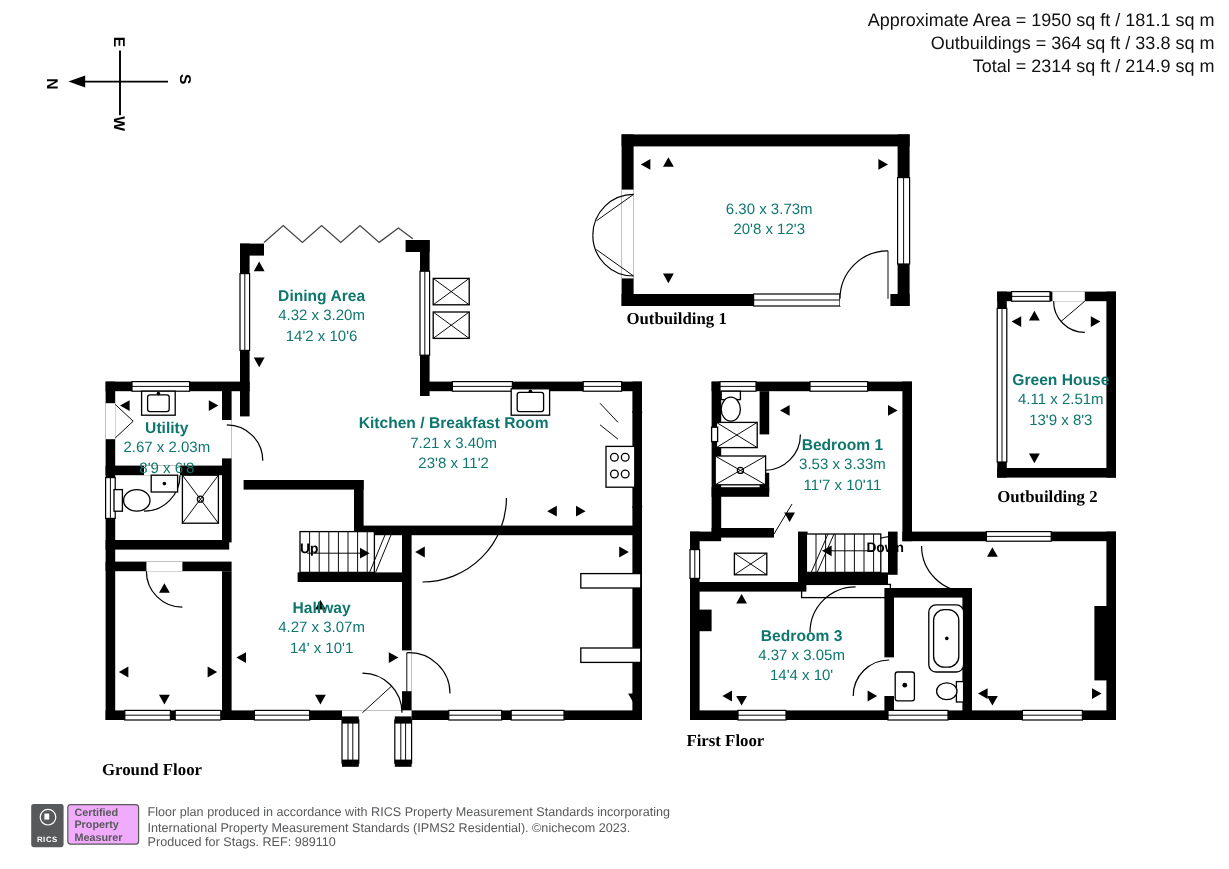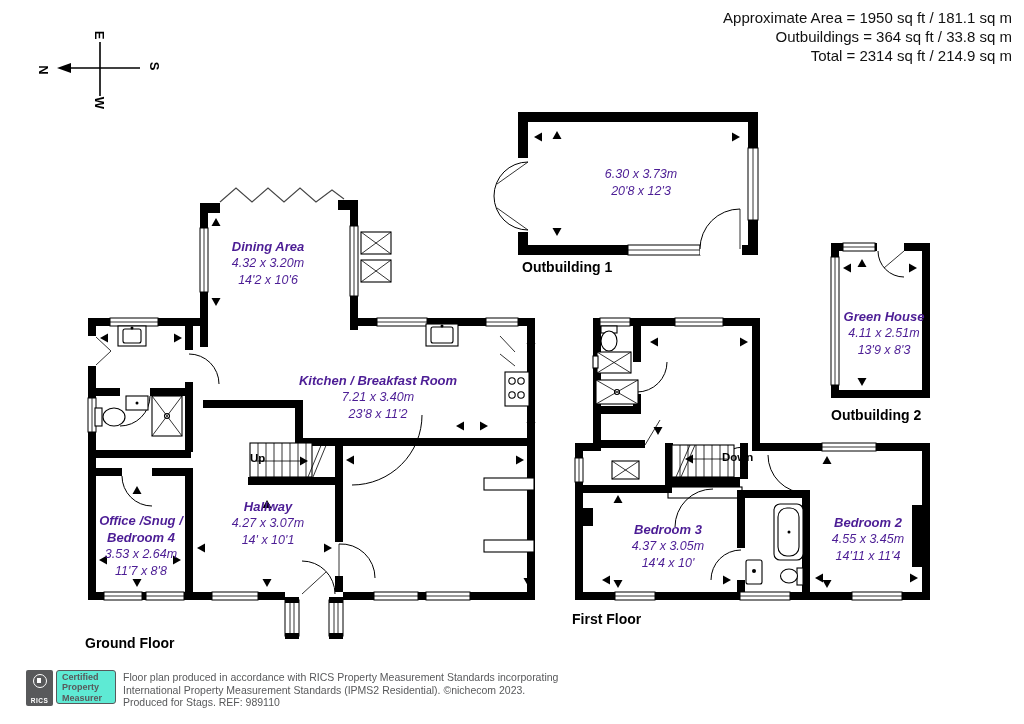--- a/index.html
+++ b/index.html
@@ -11,31 +11,31 @@
   .wline{stroke:#000;stroke-width:0.8;}
   .thin{fill:#fff;stroke:#000;stroke-width:1.1;}
   .nofill{fill:none;stroke:#000;stroke-width:1.1;}
   .arc{fill:none;stroke:#000;stroke-width:1;}
   .arr{fill:#000;stroke:none;}
   .fix{fill:#fff;stroke:#000;stroke-width:1.1;}
   .zig{fill:none;stroke:#444;stroke-width:1.1;}
   .hdr{position:absolute;right:12px;top:8px;text-align:right;line-height:19px;font-size:15px;color:#111;}
   .hdr .note{font-size:11.5px;margin-top:2px;color:#222;}
   .rlabel{position:absolute;transform:translateX(-50%);text-align:center;white-space:nowrap;
-          font-size:12.5px;line-height:17px;color:#4c1d95;font-style:italic;}
+          font-size:12.5px;line-height:17px;color:#0f766e;}
   .rlabel .rname{font-weight:bold;font-size:13px;}
-  .biglabel{position:absolute;font-weight:bold;font-size:14px;white-space:nowrap;}
+  .biglabel{position:absolute;font-weight:bold;font-size:14px;white-space:nowrap;font-family:Liberation Serif, serif;}
   .stair-label{position:absolute;font-weight:bold;font-size:11.5px;white-space:nowrap;}
   .footer-disc{position:absolute;left:123px;top:671px;font-size:10.5px;line-height:12.5px;color:#58595b;}
   .badge-dark{position:absolute;left:26px;top:670px;width:27px;height:36px;background:#58595b;border-radius:2px;}
   .badge-dark .ric{position:absolute;left:0;right:0;bottom:2px;text-align:center;color:#fff;
                    font-size:6.5px;font-weight:bold;letter-spacing:0.5px;}
   .badge-dark .ring{position:absolute;left:7px;top:4px;width:12px;height:12px;border:1.3px solid #fff;border-radius:50%;}
   .badge-dark .ring:after{content:"";position:absolute;left:3px;top:3px;width:4px;height:5px;background:#fff;}
-  .badge-white{position:absolute;left:56px;top:670px;width:60px;height:34px;background:#5eead4;
+  .badge-white{position:absolute;left:56px;top:670px;width:60px;height:34px;background:#f0abfc;
                border:1.5px solid #58595b;border-radius:3px;padding:1px 0 0 5px;box-sizing:border-box;}
   .badge-white div{font-size:9px;font-weight:bold;color:#58595b;line-height:10.3px;}
   .compass-letter{font-size:13px;font-weight:bold;}
 </style>
 </head>
 <body>
 
 <div id="page">
 
 <svg width="1024" height="724" viewBox="0 0 1024 724">
@@ -355,53 +355,52 @@
     <div>13'9 x 8'3</div>
   </div>
   <div class="biglabel" style="left:831px;top:407px;">Outbuilding 2</div>
 
   <div class="rlabel" style="left:268px;top:238px;">
     <div class="rname">Dining Area</div>
     <div>4.32 x 3.20m</div>
     <div>14'2 x 10'6</div>
   </div>
 
-
-  <div class="rlabel" style="left:378px;top:372px;">
+  <div class="rlabel" style="left:139px;top:348px;">
+    <div class="rname">Utility</div>
+    <div>2.67 x 2.03m</div>
+    <div>8'9 x 6'8</div>
+  </div>
+
+  <div class="rlabel" style="left:378px;top:344px;">
     <div class="rname">Kitchen / Breakfast Room</div>
     <div>7.21 x 3.40m</div>
     <div>23'8 x 11'2</div>
   </div>
 
-  <div class="rlabel" style="left:141px;top:512px;">
-    <div class="rname">Office /Snug /</div>
-    <div class="rname">Bedroom 4</div>
-    <div>3.53 x 2.64m</div>
-    <div>11'7 x 8'8</div>
-  </div>
 
   <div class="rlabel" style="left:268px;top:498px;">
     <div class="rname">Hallway</div>
     <div>4.27 x 3.07m</div>
     <div>14' x 10'1</div>
   </div>
 
 
+  <div class="rlabel" style="left:702px;top:362px;">
+    <div class="rname">Bedroom 1</div>
+    <div>3.53 x 3.33m</div>
+    <div>11'7 x 10'11</div>
+  </div>
 
   <div class="rlabel" style="left:668px;top:521px;">
     <div class="rname">Bedroom 3</div>
     <div>4.37 x 3.05m</div>
     <div>14'4 x 10'</div>
   </div>
 
-  <div class="rlabel" style="left:868px;top:514px;">
-    <div class="rname">Bedroom 2</div>
-    <div>4.55 x 3.45m</div>
-    <div>14'11 x 11'4</div>
-  </div>
 
   <div class="stair-label" style="left:234px;top:452px;padding-left:16px;">Up</div>
   <div class="stair-label" style="left:722px;top:451px;">Down</div>
 
   <div class="biglabel" style="left:85px;top:611px;margin-top:24px;">Ground Floor</div>
   <div class="biglabel" style="left:572px;top:611px;">First Floor</div>
 
   <div class="badge-dark">
     <div class="ring"></div>
     <div class="ric">RICS</div>

